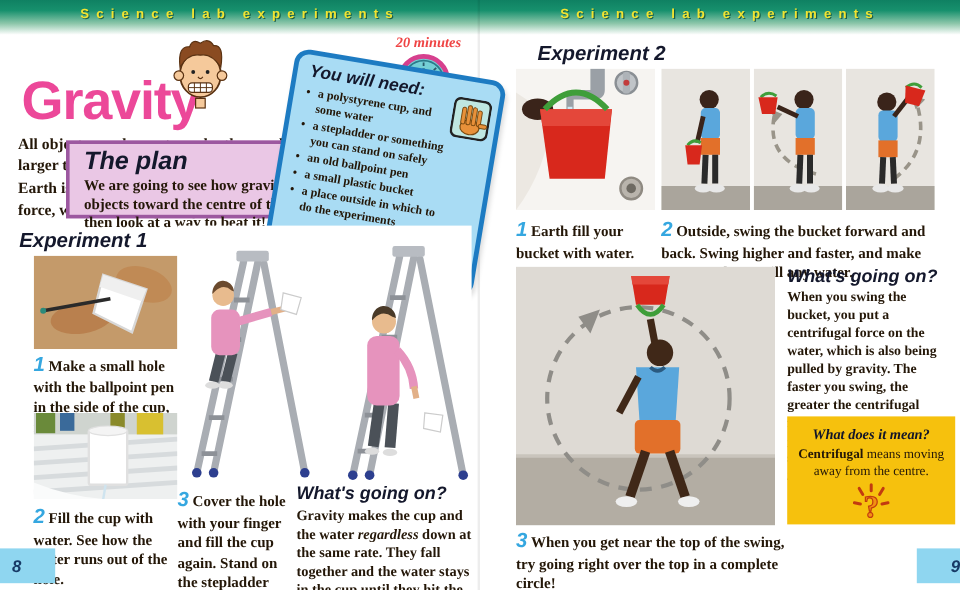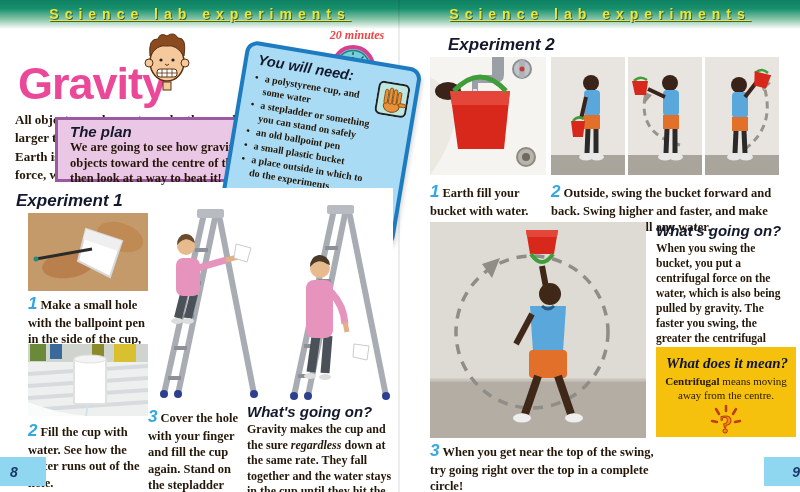--- a/index.html
+++ b/index.html
@@ -2,37 +2,37 @@
 <html><head>
 <meta charset="utf-8">
 <style>
   html,body{margin:0;padding:0;background:#fff;}
   .spread{position:relative;width:800px;height:492px;background:#ffffff;overflow:hidden;
           font-family:"Liberation Serif",serif;color:#241708;}
   
   .banner{position:absolute;left:0;top:0;width:800px;height:29px;
           background:linear-gradient(180deg,#0f8162 0%,#17906d 30%,#8ec7ab 68%,#ffffff 100%);}
   .banner-label{position:absolute;top:6px;font-family:"Liberation Sans",sans-serif;
-          font-weight:bold;font-size:14px;letter-spacing:6px;color:#f2e431;
-          text-shadow:1px 1px 0 rgba(10,70,50,.75);white-space:nowrap;text-decoration:underline;}
+          font-weight:bold;font-size:11px;letter-spacing:6px;color:#f2e431;
+          text-shadow:1px 1px 0 rgba(10,70,50,.75);white-space:nowrap;}
   .banner-label.l{left:200px;transform:translateX(-50%);} 
   .banner-label.r{left:600px;transform:translateX(-50%);} 
   .spine{position:absolute;left:398px;top:0;width:2px;height:492px;background:rgba(0,0,0,.07);}
   
   .title{position:absolute;left:18px;top:28px;font-family:"Liberation Sans",sans-serif;
          font-weight:bold;font-size:45px;color:#ec4899;letter-spacing:-1px;}
   .comic{font-family:"Liberation Sans",sans-serif;font-weight:bold;font-style:italic;color:#14182c;}
   .intro{position:absolute;left:15px;top:98px;width:252px;font-size:13px;line-height:1.42;font-weight:bold;}
   .duration{position:absolute;left:318px;top:28px;width:78px;text-align:center;
             font-style:italic;font-weight:bold;font-size:12px;color:#ef4444;}
   .clock{position:absolute;left:330px;top:44px;}
   
   .plan-box{position:absolute;left:55px;top:117px;width:208px;height:52px;background:#eac7e5;
             border:3px solid #9c58a0;padding:3px 10px 4px 12px;}
-  .plan-box .bx-title{font-size:15px;}
+  .plan-box .bx-title{font-size:21px;}
   .plan-box .bx-body{font-size:12.5px;line-height:1.25;font-weight:bold;}
   
   .need-box{position:absolute;left:231px;top:53px;width:152px;height:162px;background:#a9dcf4;
             border:4px solid #1d7bc2;border-radius:12px;transform:rotate(9.5deg);
             padding:6px 8px 6px 10px;box-shadow:2px 3px 4px rgba(0,0,0,.15);}
   .need-box .bx-title{font-size:14.5px;}
   .need-list{margin:3px 0 0 0;padding:0;list-style:none;font-size:10px;font-weight:bold;line-height:1.3;width:126px;}
   .need-list li{padding-left:10px;position:relative;margin-bottom:1px;}
   .need-list li::before{content:"•";position:absolute;left:0;top:0;}
   .hand-badge{position:absolute;right:5px;top:14px;}
@@ -44,21 +44,21 @@
   .caption{position:absolute;font-size:12.5px;line-height:1.3;font-weight:bold;color:#241708;}
   .stepnum{font-family:"Liberation Sans",sans-serif;font-style:italic;font-weight:bold;
            font-size:17px;color:#35a7e0;margin-right:3px;}
   
   .wgo-h{font-size:15px;margin:0 0 2px 0;}
   .wgo-t{font-size:12px;line-height:1.3;font-weight:bold;margin:0;}
   
   .mean-box{position:absolute;left:656px;top:347px;width:124px;height:76px;background:#f6c10d;
             padding:8px 8px 6px 8px;text-align:center;}
   .mean-title{font-family:"Liberation Serif",serif;font-weight:bold;font-style:italic;
-              font-size:15px;color:#10142a;text-align:right;}
+              font-size:12px;color:#10142a;}
   .mean-text{font-size:11px;line-height:1.3;margin-top:2px;}
   .mean-text b{font-weight:bold;}
   
   .page-tab{position:absolute;width:36px;height:29px;background:#8fd6f0;
             font-family:"Liberation Sans",sans-serif;font-style:italic;font-weight:bold;
             font-size:14px;color:#173a66;display:flex;align-items:center;}
   .page-tab.l{left:0;top:457px;padding-left:10px;}
   .page-tab.r{left:764px;top:457px;justify-content:flex-end;padding-right:10px;}
 </style>
 </head>
@@ -234,21 +234,21 @@
       <polygon points="206,156 221,158 219,172 205,169" fill="#fff" stroke="#cccccc"></polygon>
     </svg>
   </div>
 
   <div class="caption" style="left:148px;top:406px;width:98px;">
     <span class="stepnum">3</span><span>Cover the hole with your finger and fill the cup again. Stand on the stepladder and drop the cup of water.</span>
   </div>
 
   <div style="position:absolute;left:247px;top:403px;width:150px;">
     <div class="wgo-h comic">What's going on?</div>
-    <p class="wgo-t"><span>Gravity makes the cup and the sure </span><i>regardless</i><span> down at the same rate. They fall together and the water stays in the cup until they hit the ground.</span></p>
+    <p class="wgo-t"><span>Gravity makes the cup and the water </span><i>regardless</i><span> down at the same rate. They fall together and the water stays in the cup until they hit the ground.</span></p>
   </div>
 
   <div class="page-tab l">8</div>
 
   <div class="exp-h comic" style="left:448px;top:35px;">Experiment 2</div>
 
   <div class="photo" style="left:430px;top:57px;width:116px;height:118px;">
     <svg width="116" height="118" viewBox="0 0 116 118">
       <rect width="116" height="118" fill="#f6f4f1"></rect>
       <path d="M0,118 Q25,85 30,40 L0,20 Z" fill="#ece8e2"></path>

